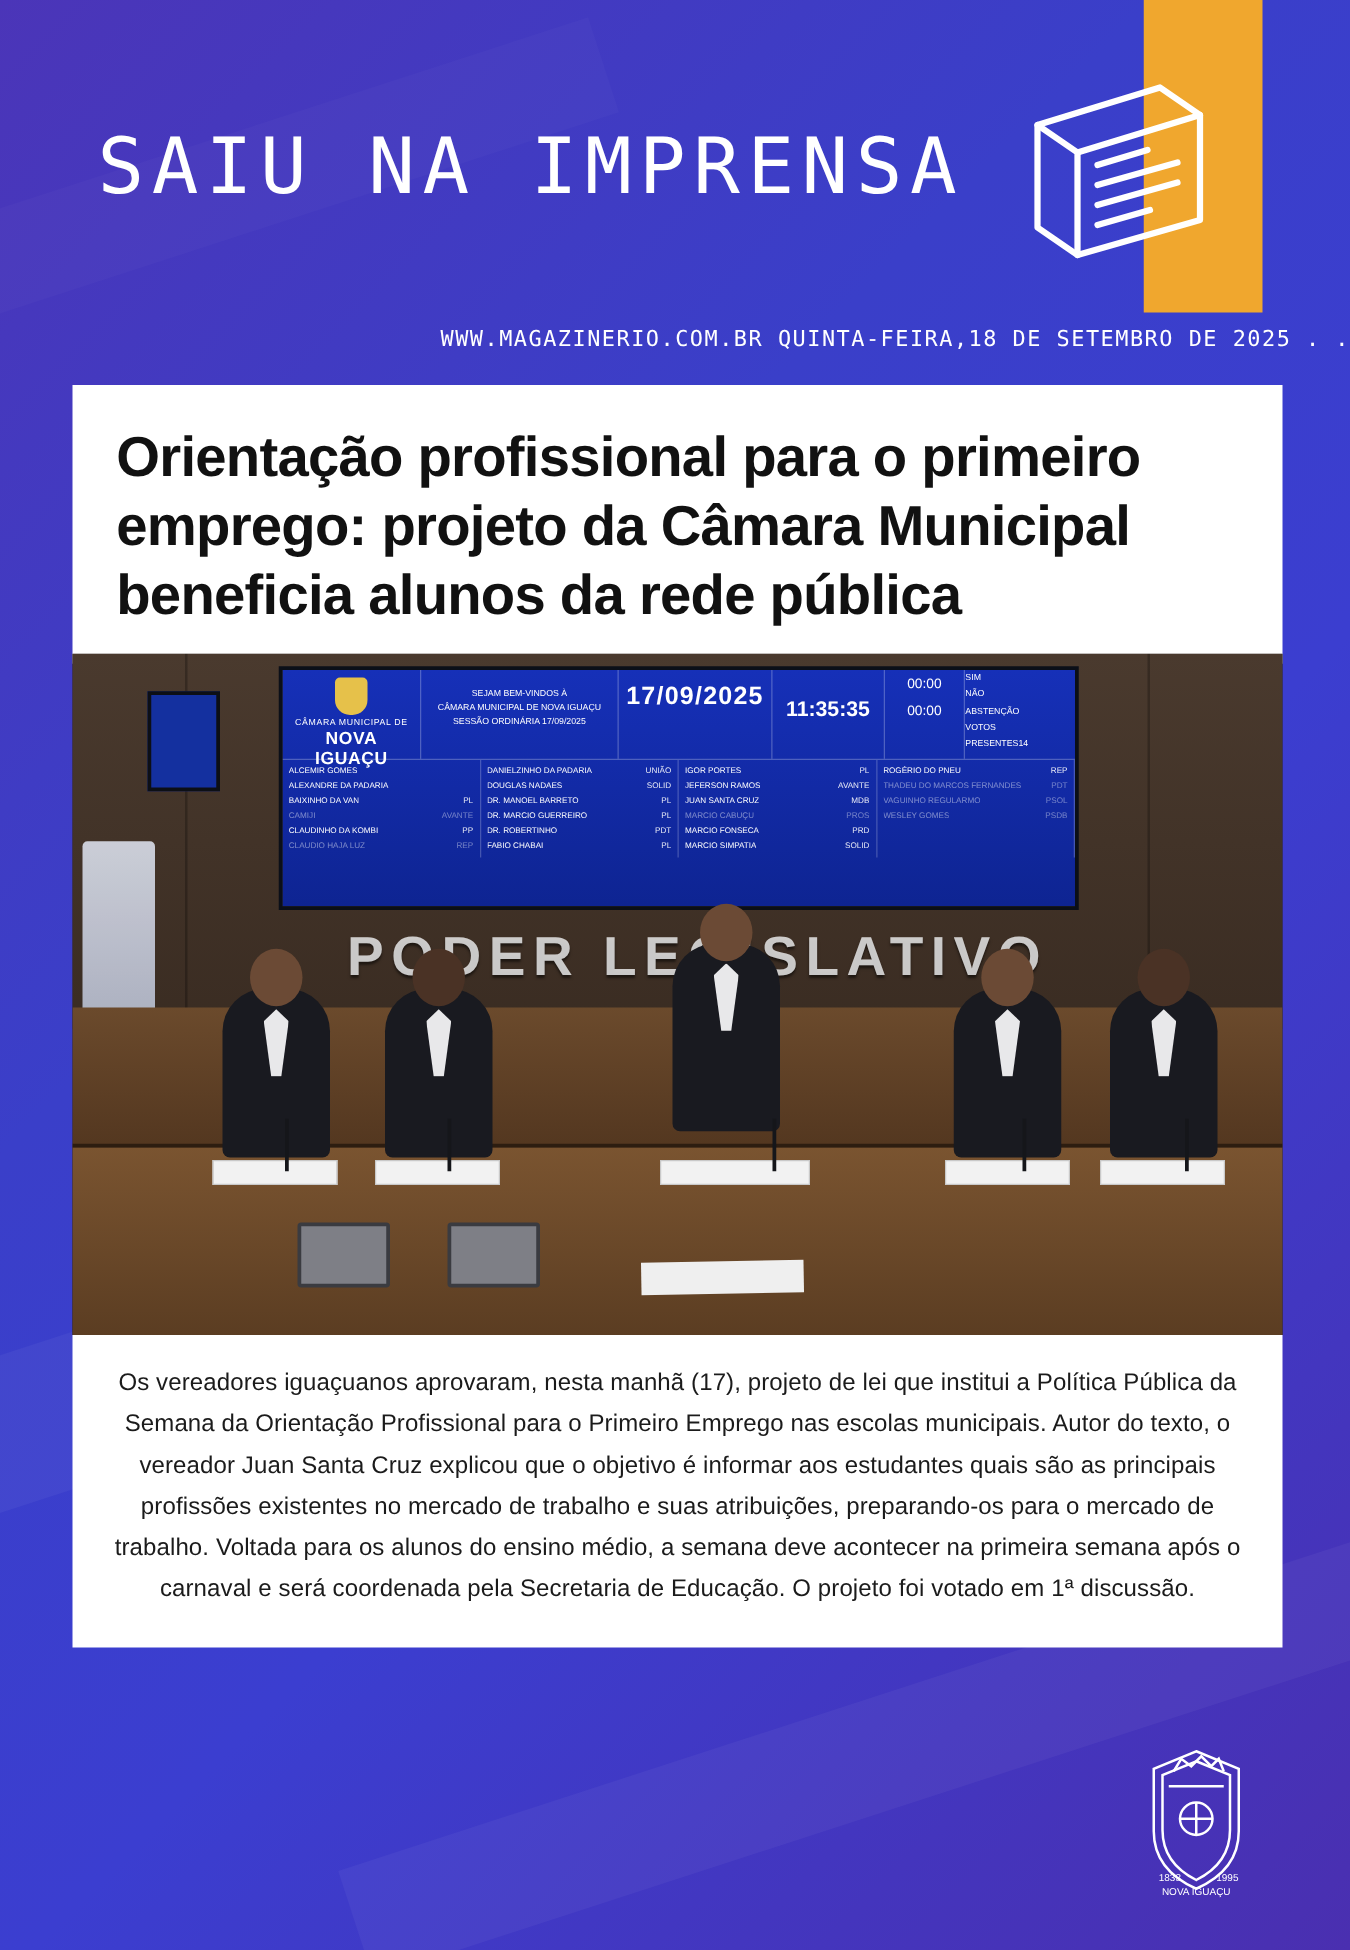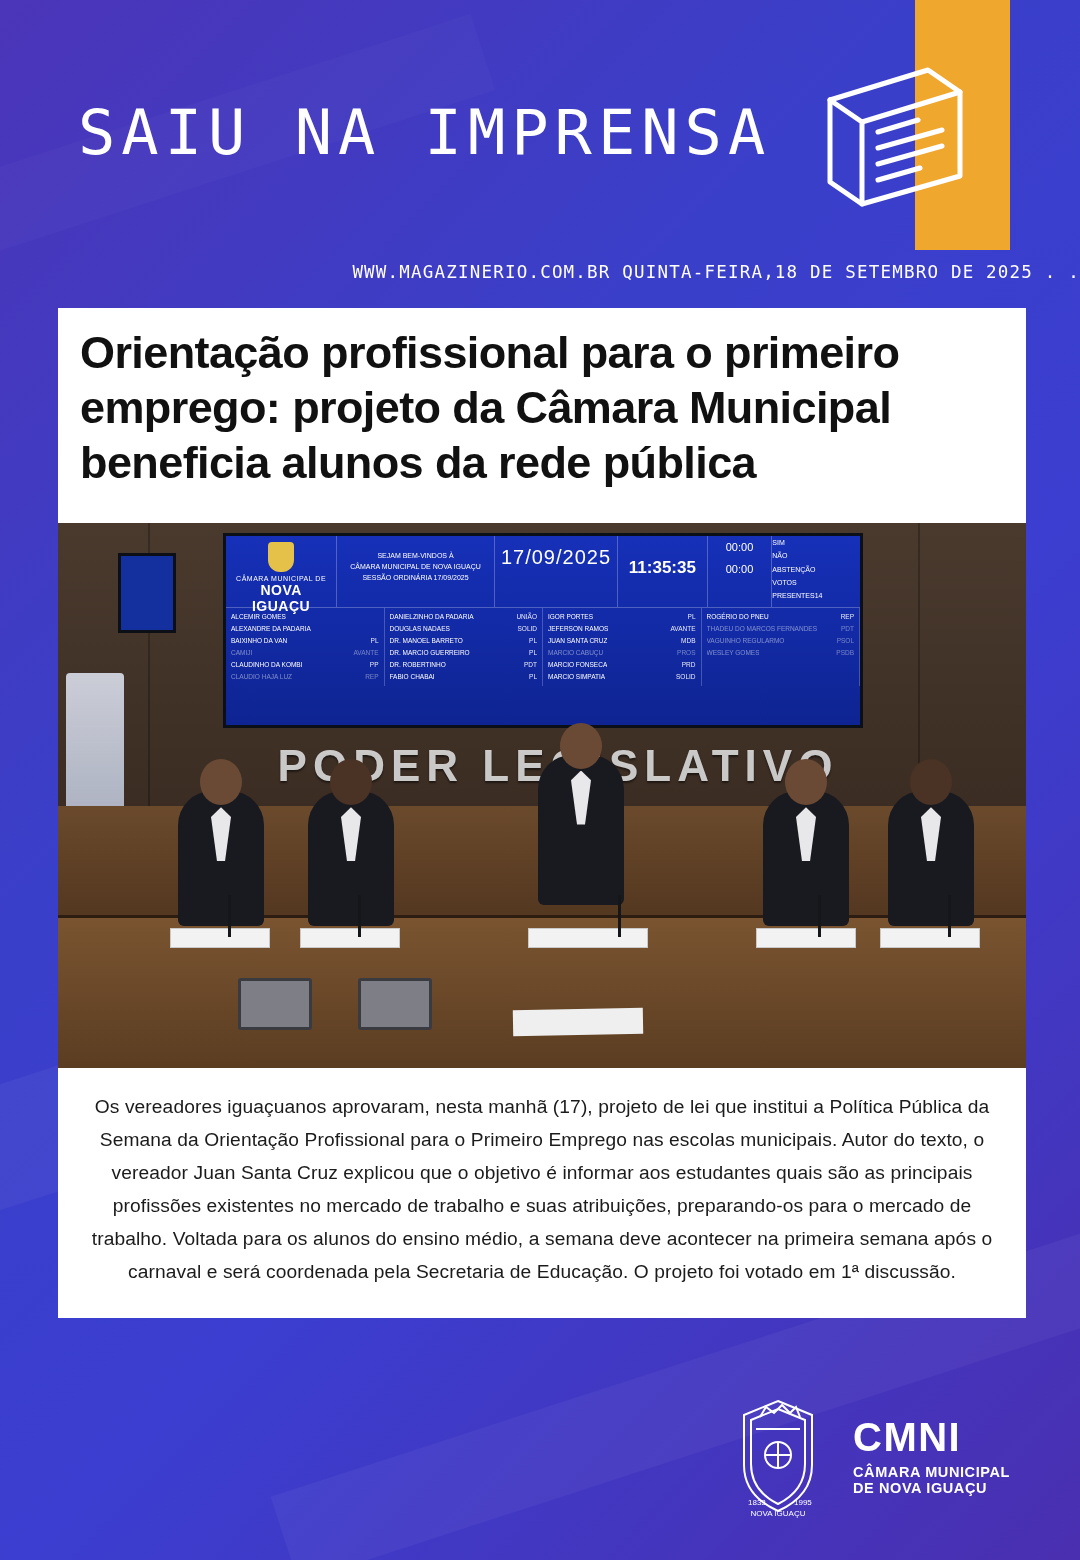--- a/index.html
+++ b/index.html
@@ -86,21 +86,21 @@
   .headline-box {
     position: absolute;
     left: 58px;
     top: 308px;
     width: 968px;
     min-height: 215px;
     background: #ffffff;
     padding: 18px 22px 14px 22px;
   }
   .headline-text {
-    margin: 0;
+    margin: 13px;
     color: #111111;
     font-family: "Liberation Sans", sans-serif;
     font-weight: bold;
     font-size: 45px;
     line-height: 1.22;
     letter-spacing: -0.6px;
   }
 
   
   .photo {
@@ -135,21 +135,21 @@
   .scr-cell { border-right: 1px solid rgba(255,255,255,.25); padding: 4px 6px; }
   .scr-logo { width: 150px; text-align: center; }
   .scr-logo .crest {
     width: 26px; height: 30px; margin: 2px auto 3px auto;
     background: #e6c14a; border-radius: 4px 4px 12px 12px;
   }
   .scr-logo .l1 { font-size: 7px; letter-spacing: .5px; }
   .scr-logo .l2 { font-size: 14px; font-weight: bold; letter-spacing: .5px; }
   .scr-welcome { width: 215px; text-align: center; font-size: 7px; line-height: 1.6; padding-top: 14px; }
   .scr-date { flex: 1; text-align: center; }
-  .scr-date .dt { font-size: 20px; font-weight: normal; padding-top: 6px; letter-spacing: 1px;}
+  .scr-date .dt { font-size: 20px; font-weight: bold; padding-top: 6px; letter-spacing: 1px;}
   .scr-clock { width: 120px; text-align: center; font-size: 17px; font-weight: bold; padding-top: 22px; }
   .scr-timers { width: 85px; text-align: center; font-size: 11px; padding-top: 0; line-height: 2; }
   .scr-votes { width: 120px; font-size: 7px; line-height: 1.9; text-align: right; padding-right: 6px; }
   .scr-votes span { float: left; }
   .scr-body { display: flex; font-size: 6.5px; line-height: 1.85; }
   .scr-col { flex: 1; border-right: 1px solid rgba(255,255,255,.22); padding: 3px 5px; }
   .scr-row { display: flex; justify-content: space-between; }
   .scr-row .nm { white-space: nowrap; overflow: hidden; }
   .scr-row .pt { opacity: .9; padding-left: 4px; }
   .dim { opacity: .45; }
@@ -523,20 +523,15 @@
           <circle cx="52" cy="62" r="13"></circle>
           <path d="M39 62 L65 62 M52 49 L52 75"></path>
           <path d="M30 36 L74 36"></path>
           <path d="M34 24 L40 14 L48 20 L56 12 L64 20 L70 14 L74 24"></path>
         </g>
         <text x="22" y="112" fill="#ffffff" font-size="8" font-family="Liberation Sans, sans-serif">1833</text>
         <text x="68" y="112" fill="#ffffff" font-size="8" font-family="Liberation Sans, sans-serif">1995</text>
         <text x="52" y="123" fill="#ffffff" font-size="8" text-anchor="middle" font-family="Liberation Sans, sans-serif">NOVA IGUAÇU</text>
       </svg>
     </div>
-    <div class="footer-brand">
-      <div class="cmni">CMNI</div>
-      <div class="sub1">CÂMARA MUNICIPAL</div>
-      <div class="sub2">DE NOVA IGUAÇU</div>
-    </div>
   </div>
 
 </div>
 
 </body></html>

